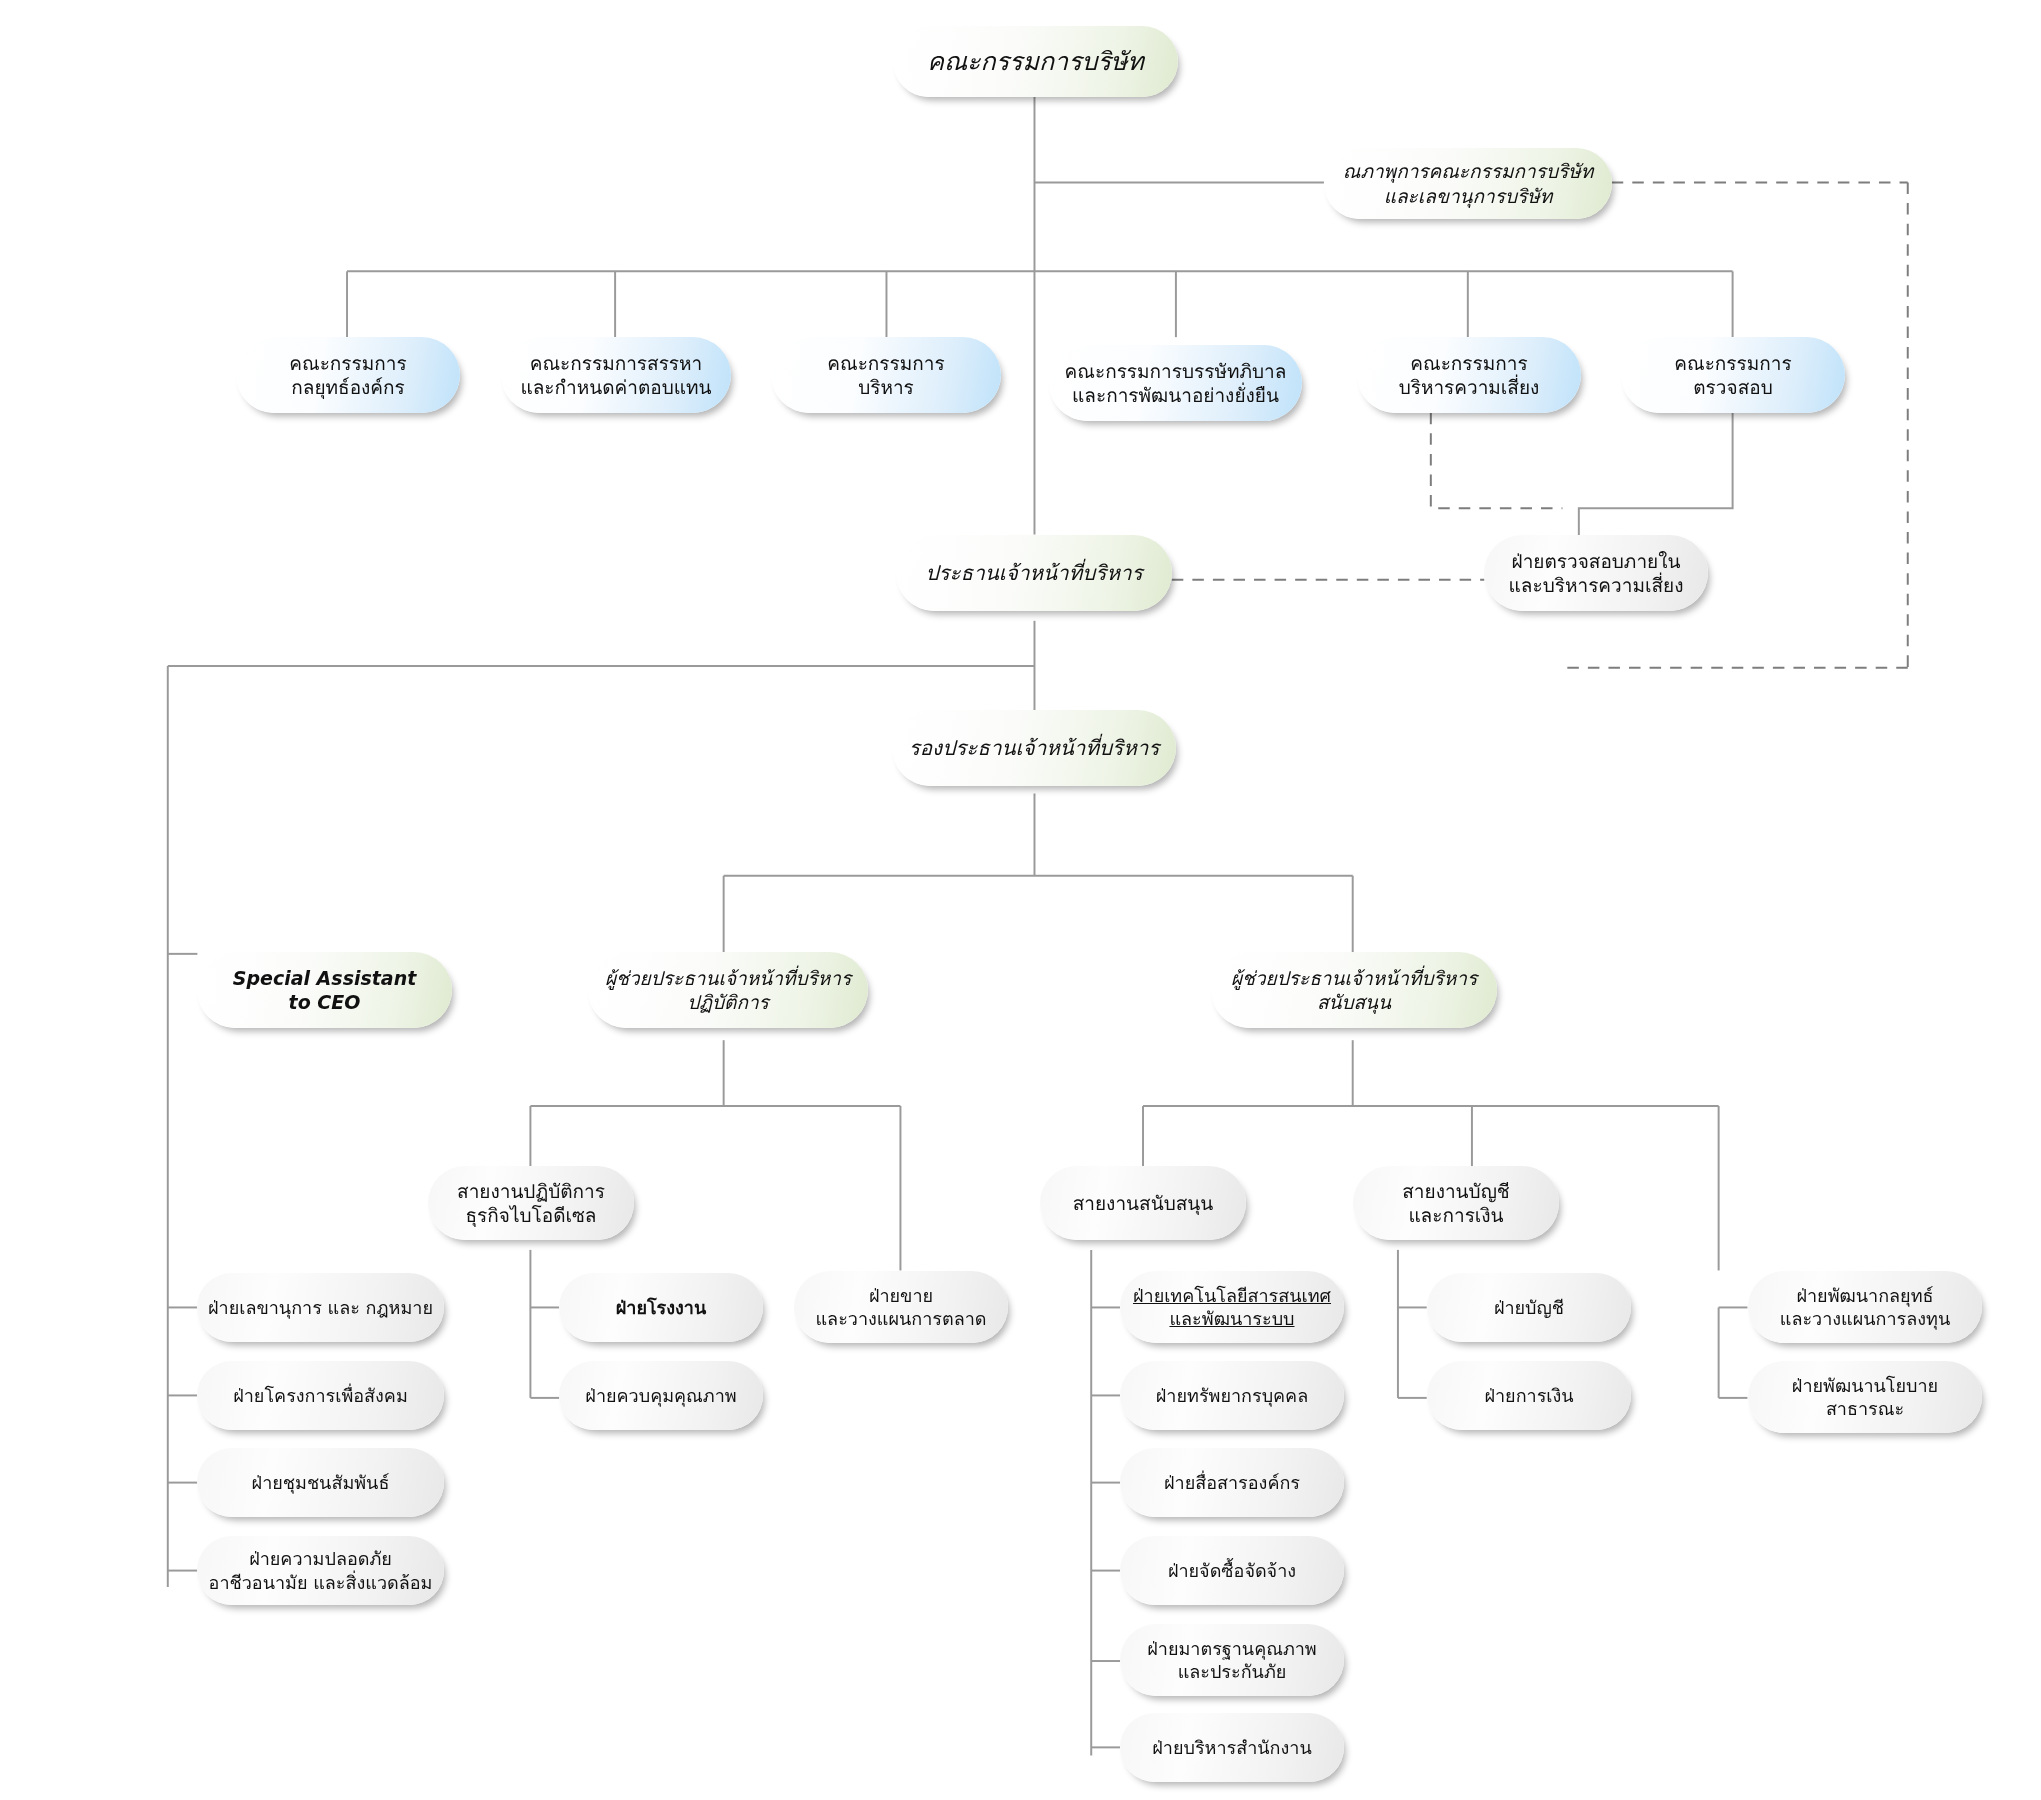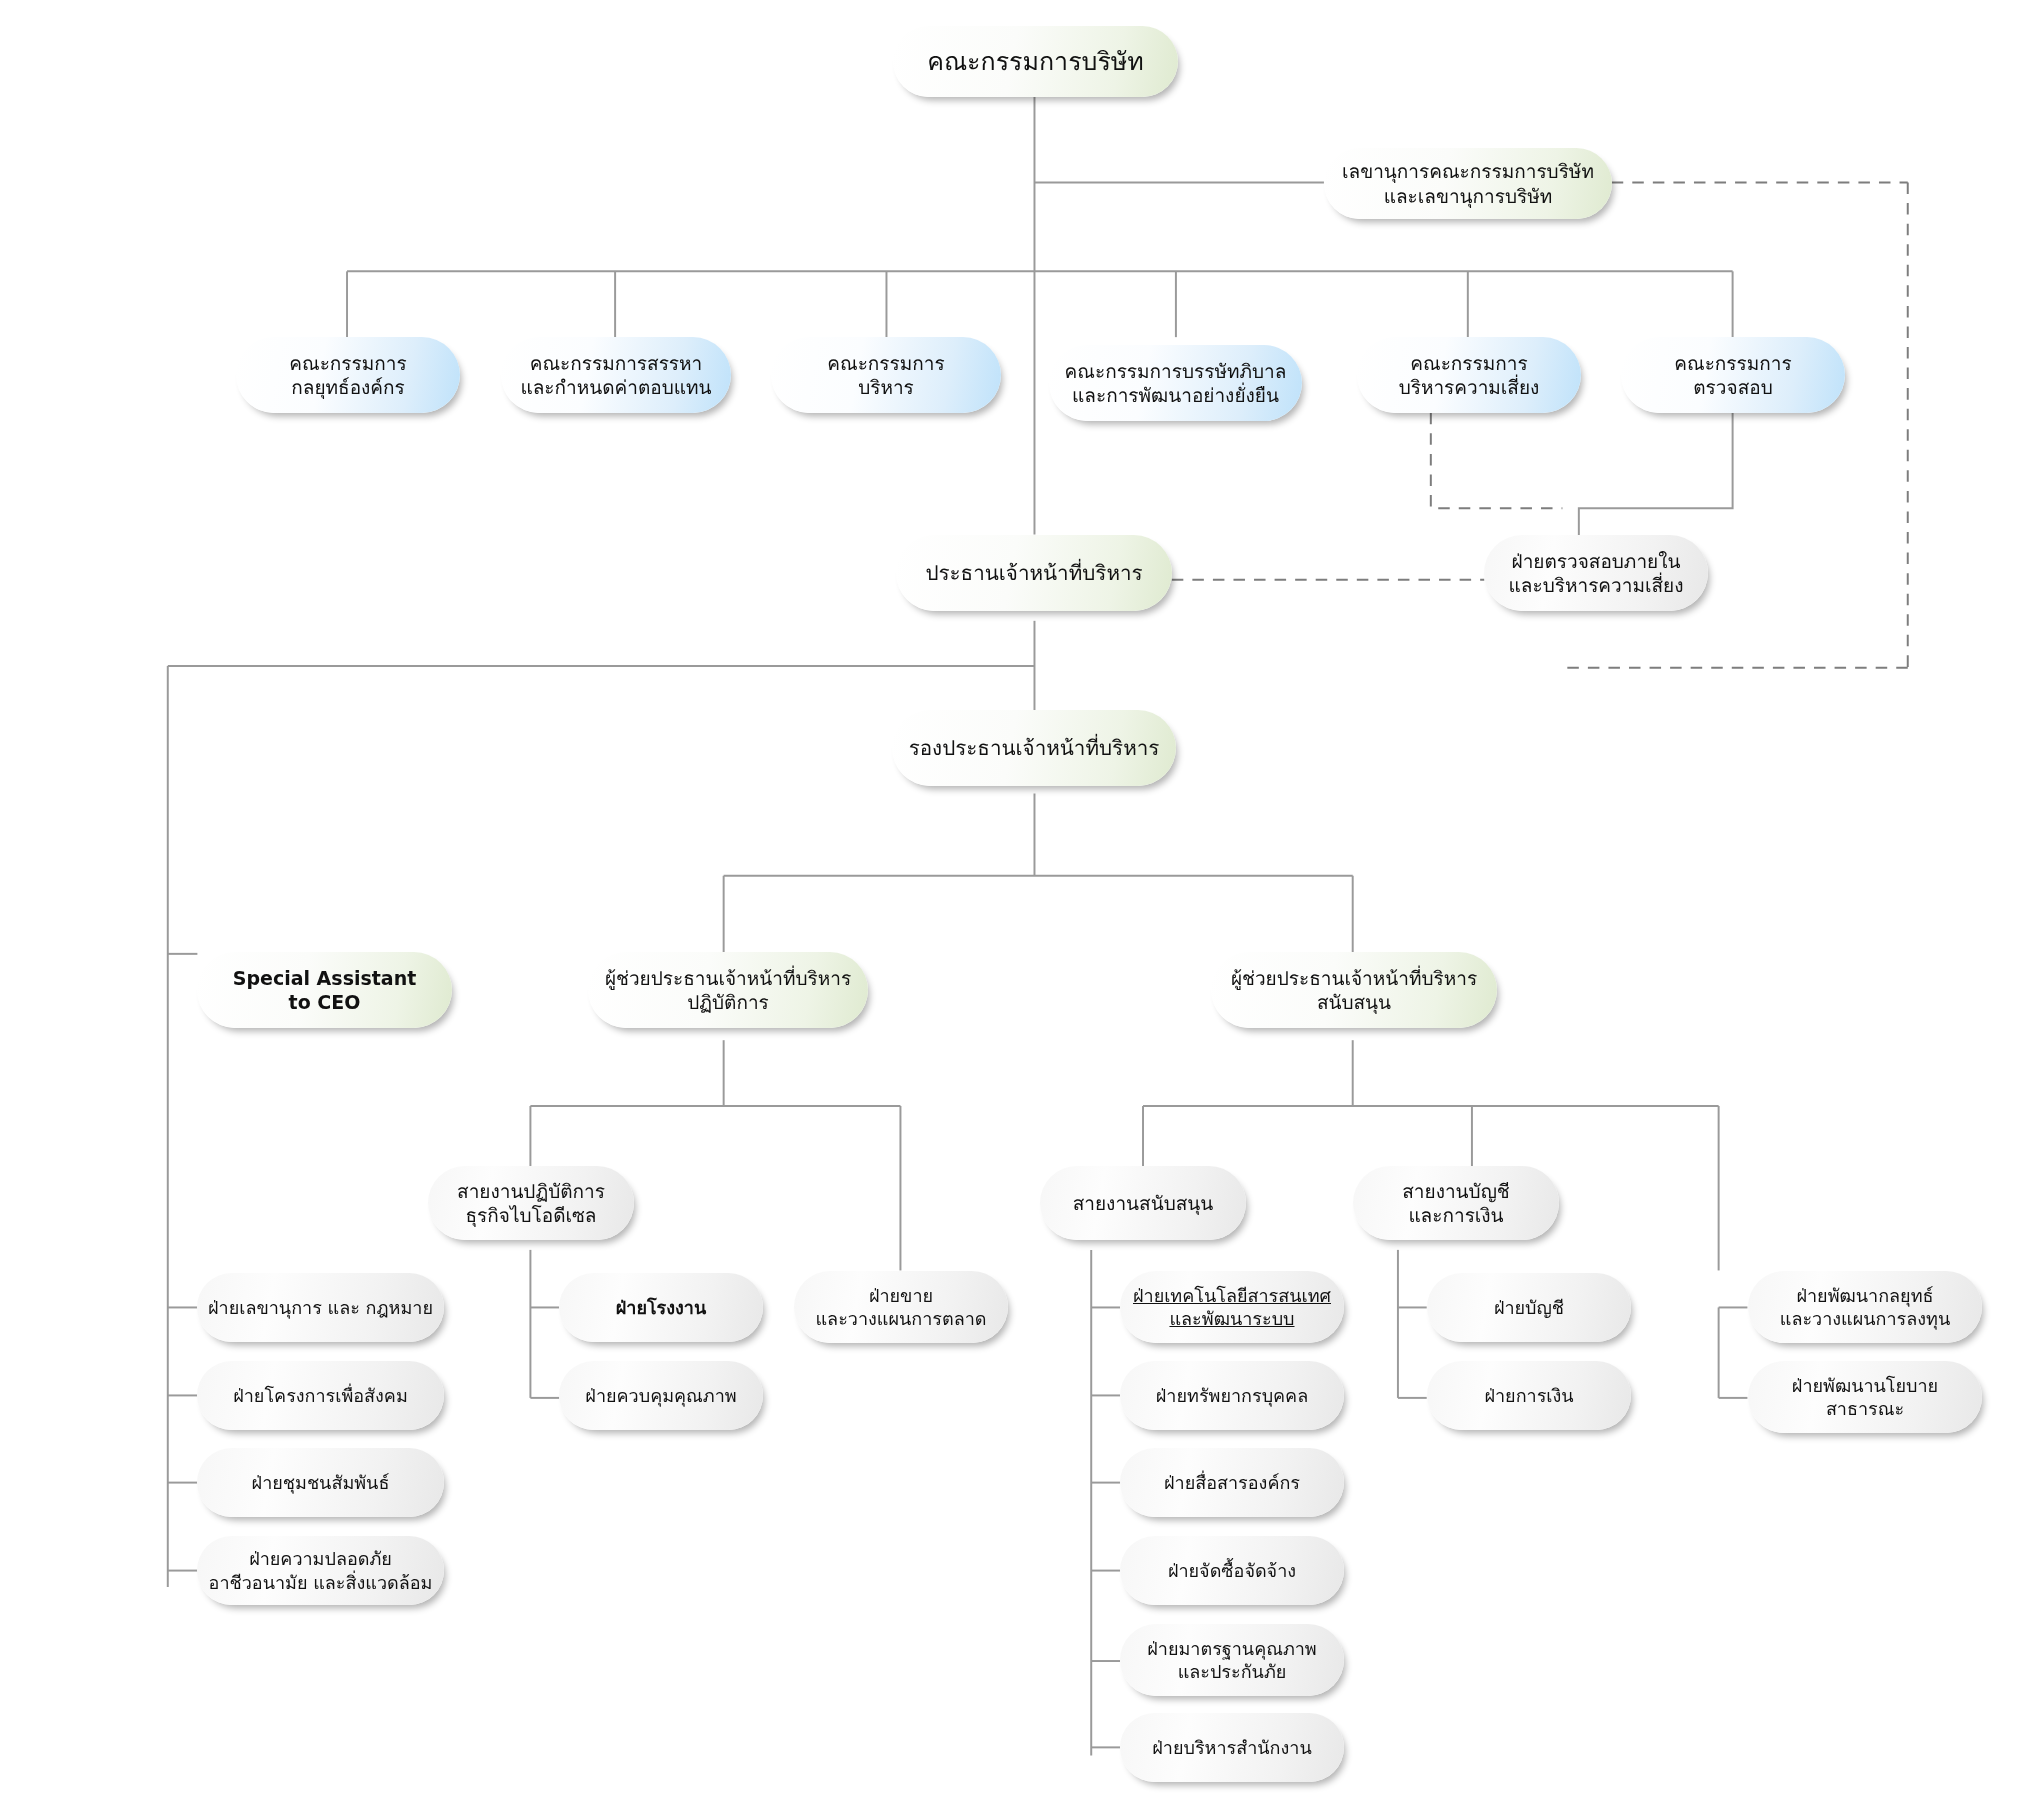--- a/index.html
+++ b/index.html
@@ -15,21 +15,21 @@
     justify-content:center;
     text-align:center;
     border-radius:822px;
     color:#111111;
     line-height:1.28;
     white-space:pre-line;
     box-shadow:4.1px 5.8px 7.4px -2.5px rgba(0,0,0,0.30);
     z-index:3;
   }
   
-  .g-green{background:linear-gradient(100deg,#ffffff 0%,#fbfcfa 42%,#eef4e6 78%,#dfead0 100%);}
+  .g-green{background:linear-gradient(100deg,#ffffff 0%,#fbfcfa 42%,#eef4e6 78%,#dfead0 100%);font-style:italic;}
   .g-blue{background:linear-gradient(100deg,#ffffff 0%,#fbfdff 38%,#ddeefb 76%,#bfe2fa 100%);}
   .g-grey{background:linear-gradient(100deg,#f7f7f7 0%,#fdfdfd 30%,#f2f2f2 72%,#e8e8e8 100%);}
   .bold{font-weight:bold;}
 </style>
 </head>
 <body>
 
 <div id="stage">
 
   <svg id="wires" viewBox="0 0 2482 2189" width="2041" height="1800">
@@ -105,21 +105,21 @@
       <path d="M2320 812 L1900 812"></path>
 
       <path d="M1740 502 L1740 618 L1900 618"></path>
 
       <path d="M1425 705 L1805 705"></path>
     </g>
   </svg>
 
   <div class="node g-green" style="left:893px;top:26px;width:285px;height:71px;font-size:25px;">คณะกรรมการบริษัท</div>
 
-  <div class="node g-green" style="left:1324px;top:148px;width:288px;height:71px;font-size:19px;">เลขานุการคณะกรรมการบริษัท
+  <div class="node g-green" style="left:1324px;top:148px;width:288px;height:71px;font-size:19px;">ณภาพุการคณะกรรมการบริษัท
 และเลขานุการบริษัท</div>
 
   <div class="node g-blue" style="left:236px;top:337px;width:224px;height:76px;font-size:19px;">คณะกรรมการ
 กลยุทธ์องค์กร</div>
 
   <div class="node g-blue" style="left:501px;top:337px;width:230px;height:76px;font-size:19px;">คณะกรรมการสรรหา
 และกำหนดค่าตอบแทน</div>
 
   <div class="node g-blue" style="left:771px;top:337px;width:230px;height:76px;font-size:19px;">คณะกรรมการ
 บริหาร</div>

